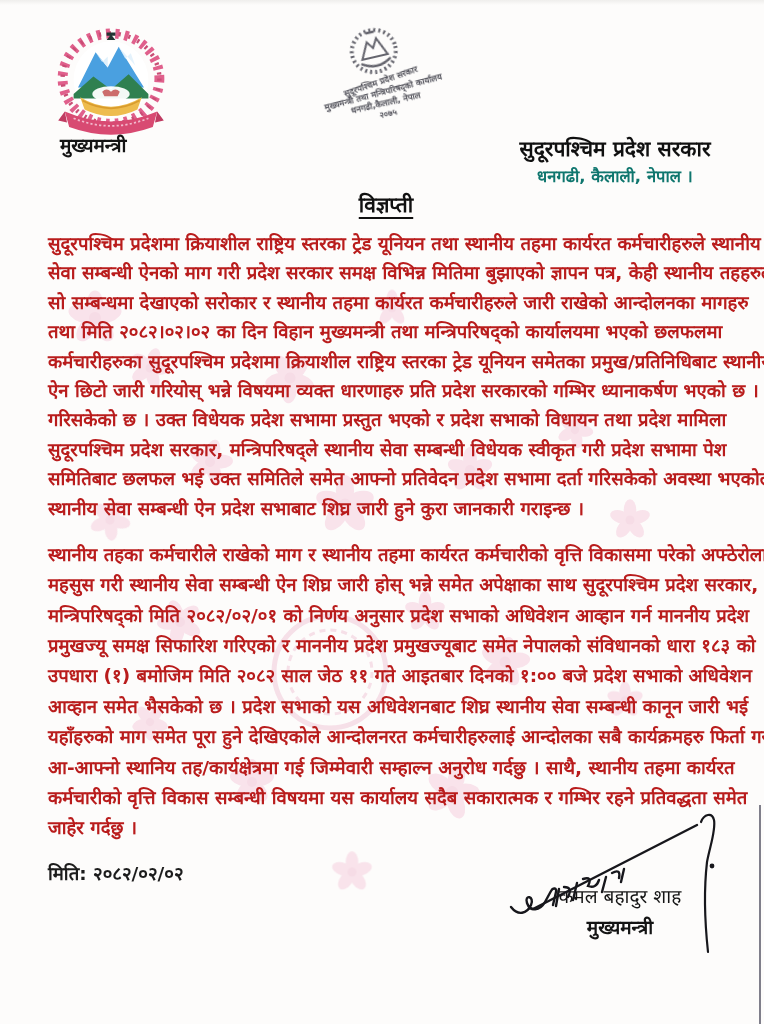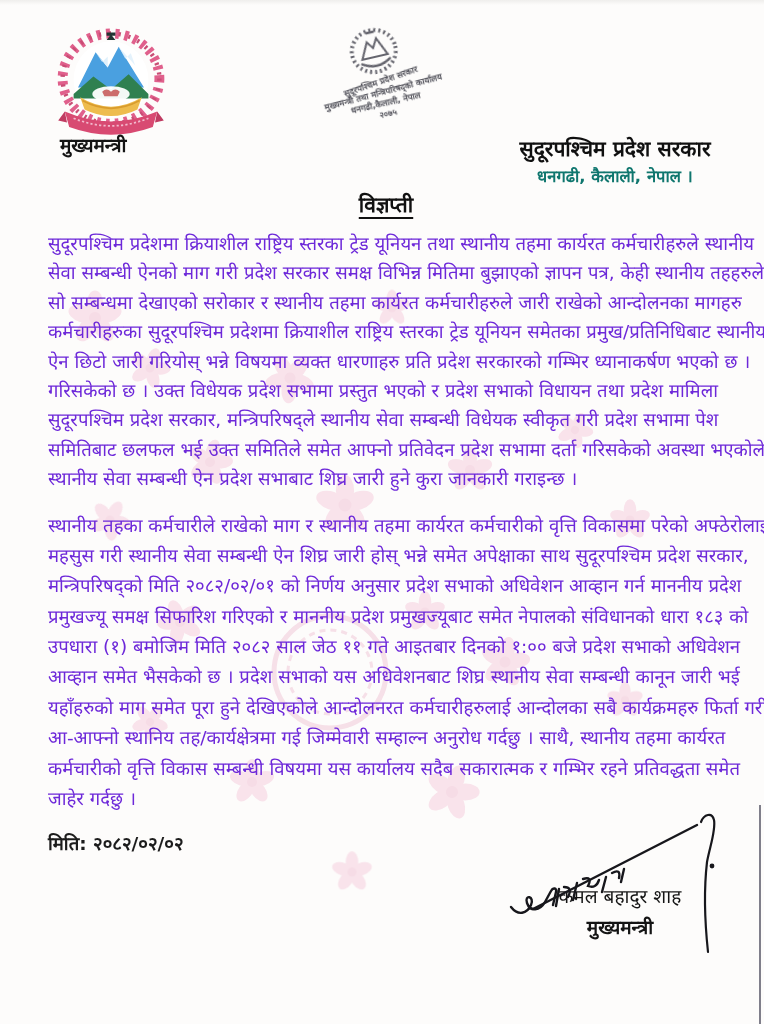--- a/index.html
+++ b/index.html
@@ -24,21 +24,21 @@
   .org-address{font-size:16.5px;font-weight:600;color:#0f766e;line-height:26px;}
   
   .doc-title{position:absolute;left:4px;top:190px;width:764px;text-align:center;}
   .doc-title span{
     font-size:21px;font-weight:700;color:#111;
     text-decoration:underline;text-underline-offset:5px;text-decoration-thickness:1.5px;
   }
   
   .body-text{position:absolute;left:48px;top:229px;width:668px;}
   .line{
-    font-size:18.5px;font-weight:400;color:#6d28d9;
+    font-size:18.5px;font-weight:700;color:#b91c1c;
     height:29.4px;line-height:29.4px;white-space:nowrap;
     text-align:justify;text-align-last:justify;overflow:visible;
   }
   .para2 .line{height:30.4px;line-height:30.4px;}
   .line.last{text-align-last:left;}
   .para-gap{height:17px;}
   .date-line{margin-top:16px;font-size:18.5px;font-weight:700;color:#1c1c1c;}
   
   .sig-block{position:absolute;left:505px;top:808px;width:230px;text-align:center;}
   .sig-svg{position:absolute;left:0;top:0;}
@@ -132,20 +132,21 @@
 
   <div class="doc-title">
     <span>विज्ञप्ती</span>
   </div>
 
   <div class="body-text">
     <div class="para para1">
       <div class="line">सुदूरपश्चिम प्रदेशमा क्रियाशील राष्ट्रिय स्तरका ट्रेड यूनियन तथा स्थानीय तहमा कार्यरत कर्मचारीहरुले स्थानीय</div>
       <div class="line">सेवा सम्बन्धी ऐनको माग गरी प्रदेश सरकार समक्ष विभिन्न मितिमा बुझाएको ज्ञापन पत्र, केही स्थानीय तहहरुले</div>
       <div class="line">सो सम्बन्धमा देखाएको सरोकार र स्थानीय तहमा कार्यरत कर्मचारीहरुले जारी राखेको आन्दोलनका मागहरु</div>
+      <div class="line">तथा मिति २०८२।०२।०२ का दिन विहान मुख्यमन्त्री तथा मन्त्रिपरिषद्को कार्यालयमा भएको छलफलमा</div>
       <div class="line">कर्मचारीहरुका सुदूरपश्चिम प्रदेशमा क्रियाशील राष्ट्रिय स्तरका ट्रेड यूनियन समेतका प्रमुख/प्रतिनिधिबाट स्थानीय</div>
       <div class="line">ऐन छिटो जारी गरियोस् भन्ने विषयमा व्यक्त धारणाहरु प्रति प्रदेश सरकारको गम्भिर ध्यानाकर्षण भएको छ ।</div>
       <div class="line">गरिसकेको छ । उक्त विधेयक प्रदेश सभामा प्रस्तुत भएको र प्रदेश सभाको विधायन तथा प्रदेश मामिला</div>
       <div class="line">सुदूरपश्चिम प्रदेश सरकार, मन्त्रिपरिषद्ले स्थानीय सेवा सम्बन्धी विधेयक स्वीकृत गरी प्रदेश सभामा पेश</div>
       <div class="line">समितिबाट छलफल भई उक्त समितिले समेत आफ्नो प्रतिवेदन प्रदेश सभामा दर्ता गरिसकेको अवस्था भएकोले</div>
       <div class="line last">स्थानीय सेवा सम्बन्धी ऐन प्रदेश सभाबाट शिघ्र जारी हुने कुरा जानकारी गराइन्छ ।</div>
     </div>
     <div class="para-gap"></div>
     <div class="para para2">
       <div class="line">स्थानीय तहका कर्मचारीले राखेको माग र स्थानीय तहमा कार्यरत कर्मचारीको वृत्ति विकासमा परेको अफ्ठेरोलाई</div>

